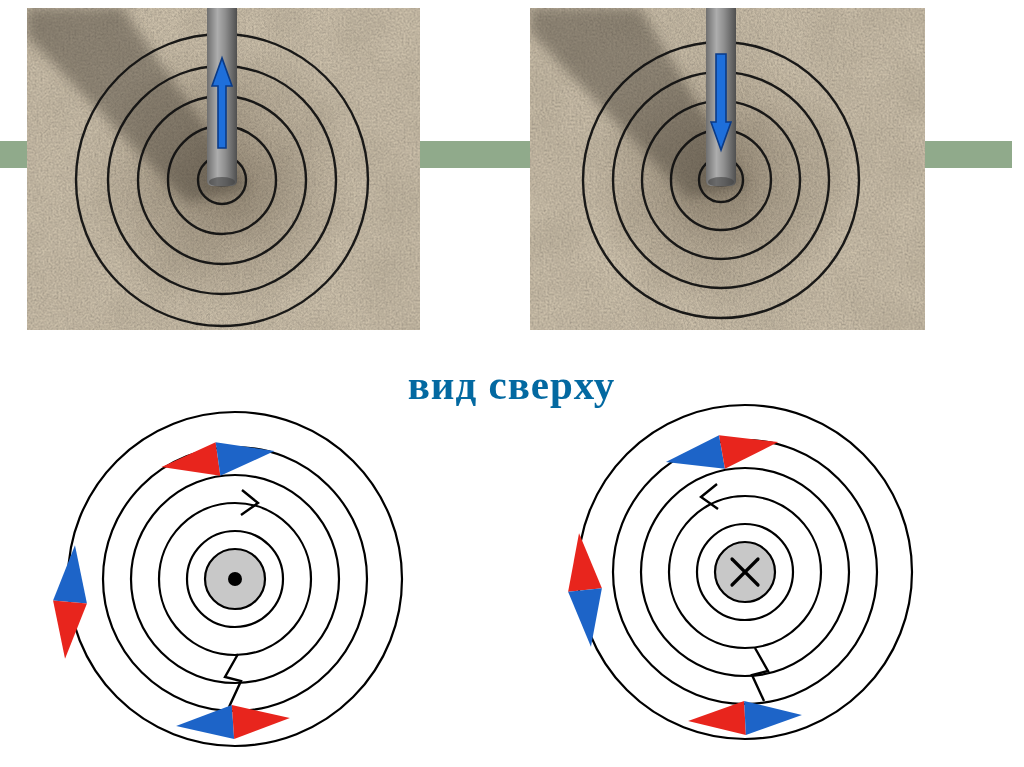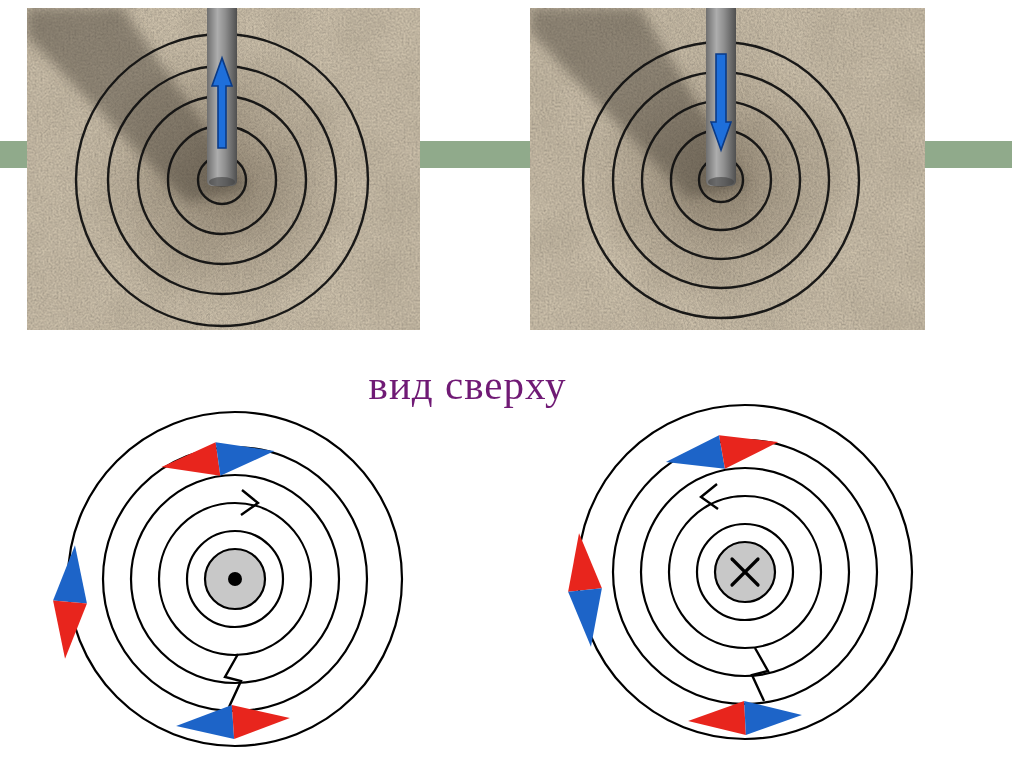--- a/index.html
+++ b/index.html
@@ -27,25 +27,26 @@
   }
   .photo-left  { left: 27px; }
   .photo-right { left: 530px; }
   .title {
     position: absolute;
     left: 0; top: 361px;
     width: 935px;
     margin: 0;
     text-align: center;
     font-size: 41px;
-    font-weight: 400;
+    font-weight: 700;
     letter-spacing: 1px;
-    color: #701a75;
+    color: #0369a1;
     z-index: 2;
     font-family: "Liberation Serif", "DejaVu Serif", serif;
+    padding-left: 44px;
   }
   .diagram {
     position: absolute;
     z-index: 1;
     line-height: 0;
   }
   .diagram-left  { left: 45px;  top: 402px; }
   .diagram-right { left: 555px; top: 398px; }
 </style>
 </head>

